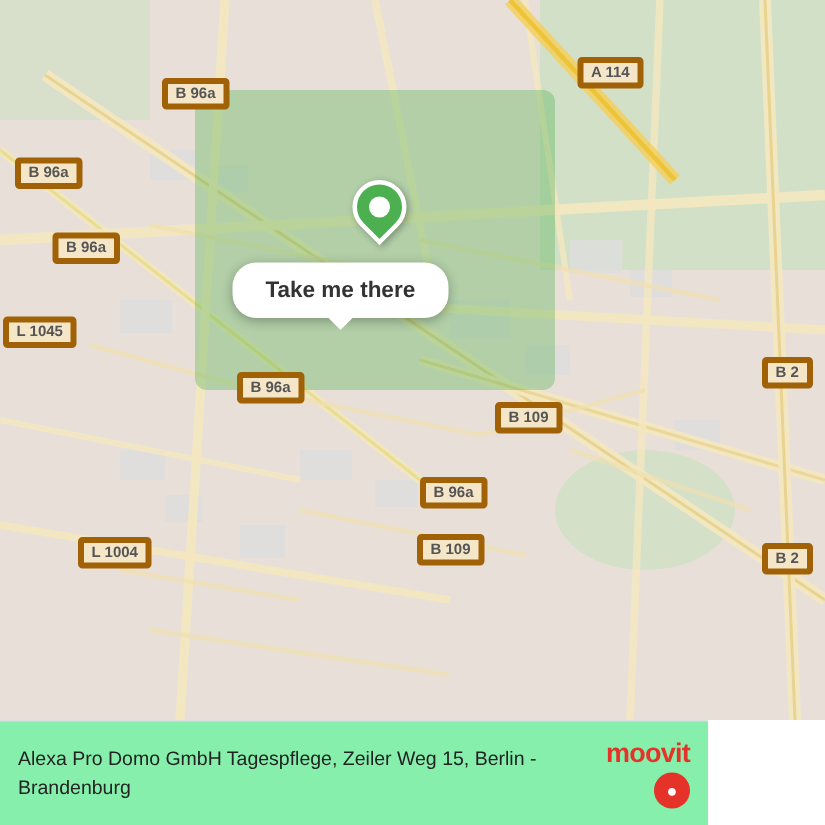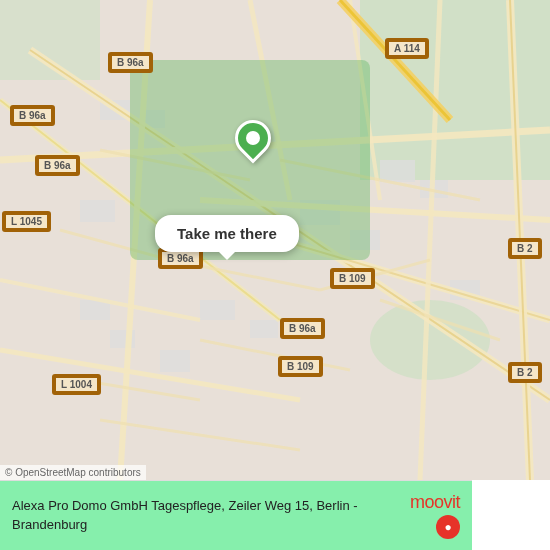--- a/index.html
+++ b/index.html
@@ -46,21 +46,20 @@
       background: white;
       border-radius: 16px;
       padding: 10px 22px;
       box-shadow: 0 2px 8px rgba(0,0,0,0.3);
       font-size: 15px;
       font-weight: 600;
       color: #333;
       white-space: nowrap;
       cursor: pointer;
       z-index: 10;
-      margin-top: 40px;
     }
 
     .map-popup::after {
       content: '';
       position: absolute;
       bottom: -8px;
       left: 50%;
       transform: translateX(-50%);
       width: 0;
       height: 0;
@@ -145,21 +144,21 @@
 
     .moovit-logo {
       display: flex;
       flex-direction: column;
       align-items: flex-end;
       margin-left: 10px;
     }
 
     .moovit-text {
       font-size: 18px;
-      font-weight: 400;
+      font-weight: 700;
       color: #e63329;
       letter-spacing: -0.5px;
     }
 
     .moovit-dot {
       width: 24px;
       height: 24px;
       background: #e63329;
       border-radius: 50%;
       display: flex;
@@ -248,31 +247,28 @@
 
   <div class="road-label" style="top:52px;left:108px;">B 96a</div>
   <div class="road-label" style="top:155px;left:35px;">B 96a</div>
   <div class="road-label" style="top:248px;left:158px;">B 96a</div>
   <div class="road-label" style="top:318px;left:280px;">B 96a</div>
   <div class="road-label" style="top:105px;left:10px;">B 96a</div>
   <div class="road-label" style="top:38px;left:385px;">A 114</div>
   <div class="road-label" style="top:268px;left:330px;">B 109</div>
   <div class="road-label" style="top:356px;left:278px;">B 109</div>
   <div class="road-label" style="top:198px;left:2px;margin-top:13px;">L 1045</div>
-  <div class="road-label" style="top:374px;left:52px;">L 1004</div>
+  <div class="road-label" style="top:358px;left:52px;">L 1004</div>
   <div class="road-label" style="top:238px;left:508px;">B 2</div>
   <div class="road-label" style="top:362px;left:508px;">B 2</div>
 
   <div class="map-popup">
     <span>Take me there</span>
   </div>
 
-  <div class="osm-attribution">
-    <span>© OpenStreetMap contributors</span>
-  </div>
 </div>
 
 <div id="info-bar">
   <div class="info-text">Alexa Pro Domo GmbH Tagespflege, Zeiler Weg 15, Berlin - Brandenburg</div>
   <div class="moovit-logo">
     <span class="moovit-text">moovit</span>
     <div class="moovit-dot">●</div>
   </div>
 </div>
 

